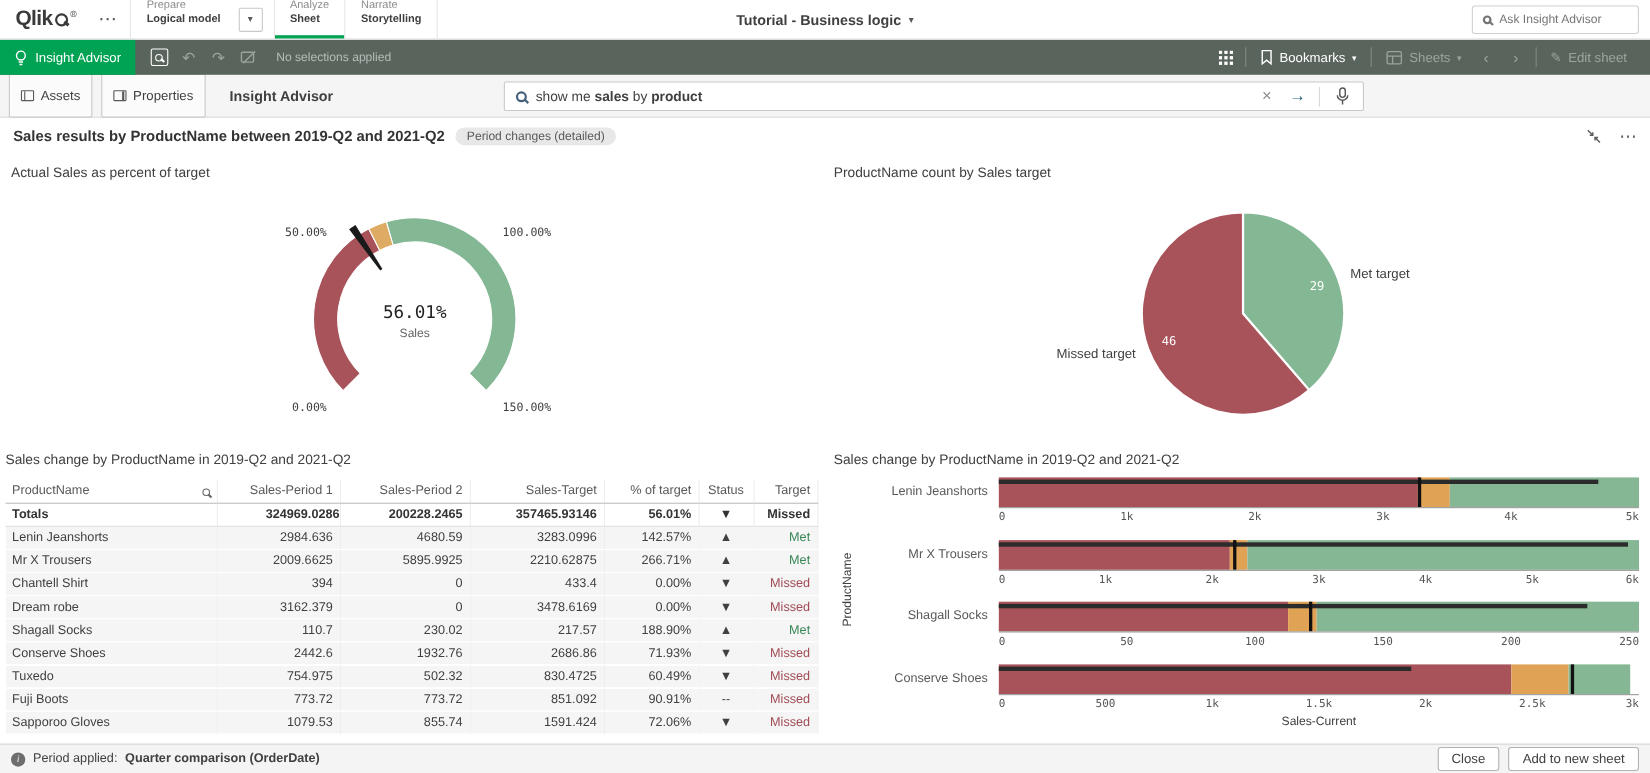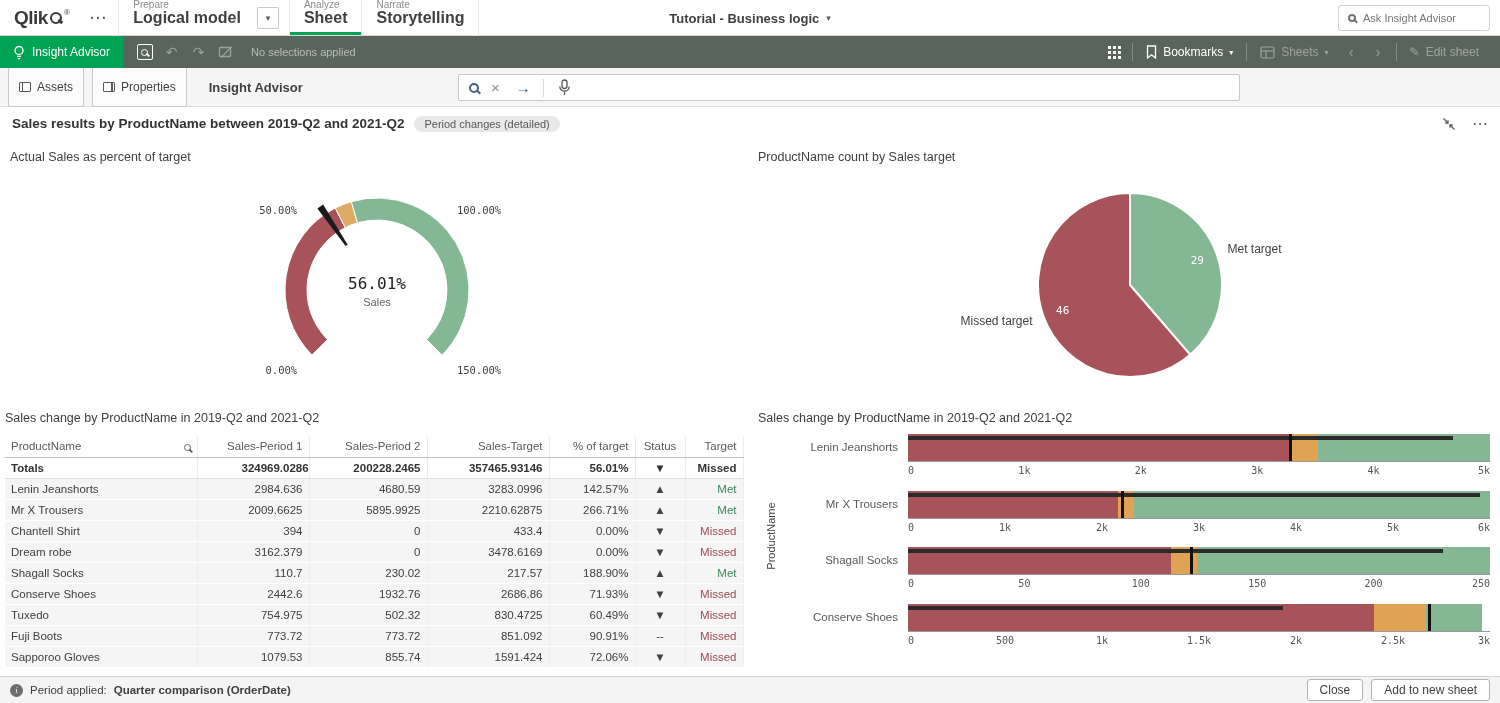--- a/index.html
+++ b/index.html
@@ -9,21 +9,21 @@
 
 
 .topbar{position:absolute;top:0;left:0;right:0;height:36px;background:#fff;border-bottom:1px solid #d9d9d9;display:flex;align-items:stretch;z-index:30}
 .logo{display:flex;align-items:center;padding:0 8px 0 14px;font-weight:bold;font-size:19px;color:#3a3a3a;letter-spacing:-.5px;cursor:pointer}
 .qbug{display:inline-block;width:12px;height:12px;border:2.5px solid #3a3a3a;border-radius:50%;margin-left:2px;position:relative}
 .qbug::after{content:"";position:absolute;width:5px;height:2.5px;background:#3a3a3a;transform:rotate(38deg);right:-3px;bottom:-1px}
 .reg{font-size:8px;vertical-align:top;margin-left:2px;font-weight:normal;align-self:flex-start;margin-top:8px}
 .more-btn{display:flex;align-items:center;padding:0 12px;font-size:17px;color:#595959;cursor:pointer}
 .navtab{display:flex;flex-direction:column;justify-content:center;padding:3px 14px 14px;border-left:1px solid #e6e6e6;position:relative;cursor:pointer}
 .kicker{font-size:10px;color:#8c8c8c;line-height:12px}
-.navlabel{font-size:16px;color:#404040;font-weight:bold;line-height:14px}
+.navlabel{font-size:10px;color:#404040;font-weight:bold;line-height:14px}
 .navtab.active::after{content:"";position:absolute;left:0;right:0;bottom:0;height:3px;background:#00a354}
 .navtab.bordered-r{border-right:1px solid #e6e6e6}
 .caret-box{align-self:center;margin:0 10px 0 2px;width:22px;height:22px;border:1px solid #c9c9c9;border-radius:2px;display:flex;align-items:center;justify-content:center;font-size:9px;color:#595959;background:#fff;cursor:pointer}
 .app-title{position:absolute;left:50%;top:0;height:36px;transform:translateX(-50%);display:flex;align-items:center;gap:7px;font-size:13px;font-weight:bold;color:#404040;cursor:pointer}
 .caret{font-size:9px;color:#595959}
 .ask-box{position:absolute;right:10px;top:5px;width:152px;height:26px;border:1px solid #d0d0d0;border-radius:3px;display:flex;align-items:center;gap:7px;padding:0 9px;background:#fff;cursor:text}
 .ask-input{border:none;outline:none;font-size:11px;color:#999;width:100%;font-family:inherit;background:transparent}
 
 
 .mag{display:inline-block;width:8px;height:8px;border:2px solid #737373;border-radius:50%;position:relative;flex:none}
@@ -234,20 +234,21 @@
       <span class="pane-ic left"></span>
       <span>Assets</span>
     </button>
     <button class="panel-btn">
       <span class="pane-ic right"></span>
       <span>Properties</span>
     </button>
     <span class="ia-title">Insight Advisor</span>
     <div class="search-box">
       <span class="mag blue"></span>
+      <span class="query"><span>show me </span><b>sales</b><span> by </span><b>product</b></span>
       <span class="sb-clear"><span>×</span></span>
       <span class="sb-arrow"><span>→</span></span>
       <span class="sb-sep"></span>
       <span class="sb-mic">
         <svg width="13" height="17" viewBox="0 0 13 17">
             <rect x="4" y="1" width="5" height="8.5" rx="2.5" fill="none" stroke="#555" stroke-width="1.3"></rect>
             <path d="M1.8 7.5a4.7 4.7 0 0 0 9.4 0" fill="none" stroke="#555" stroke-width="1.3"></path>
             <line x1="6.5" y1="12.6" x2="6.5" y2="16" stroke="#555" stroke-width="1.3"></line>
           </svg>
       </span>
@@ -492,20 +493,21 @@
               <span style="left: 0%; transform: none;">0</span>
               <span style="left: 16.6667%; transform: translateX(-50%);">500</span>
               <span style="left: 33.3333%; transform: translateX(-50%);">1k</span>
               <span style="left: 50%; transform: translateX(-50%);">1.5k</span>
               <span style="left: 66.6667%; transform: translateX(-50%);">2k</span>
               <span style="left: 83.3333%; transform: translateX(-50%);">2.5k</span>
               <span style="left: 100%; transform: translateX(-100%);">3k</span>
             </div>
           </div>
         </div>
+      <div class="b-xlabel">Sales-Current</div>
     </div>
   </div>
 
   <div class="footer">
     <span class="info-ic">i</span>
     <span>Period applied:</span>
     <span class="f-value">Quarter comparison (OrderDate)</span>
     <span class="f-btns">
       <button class="f-btn">Close</button>
       <button class="f-btn">Add to new sheet</button>

